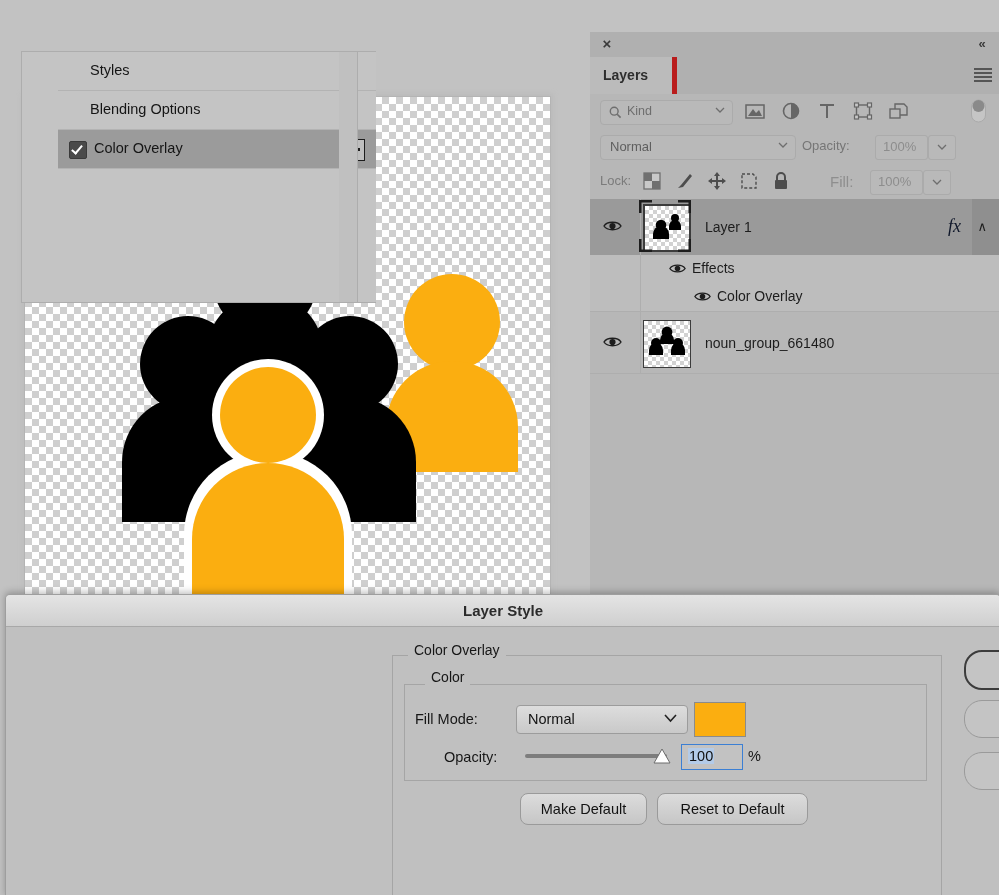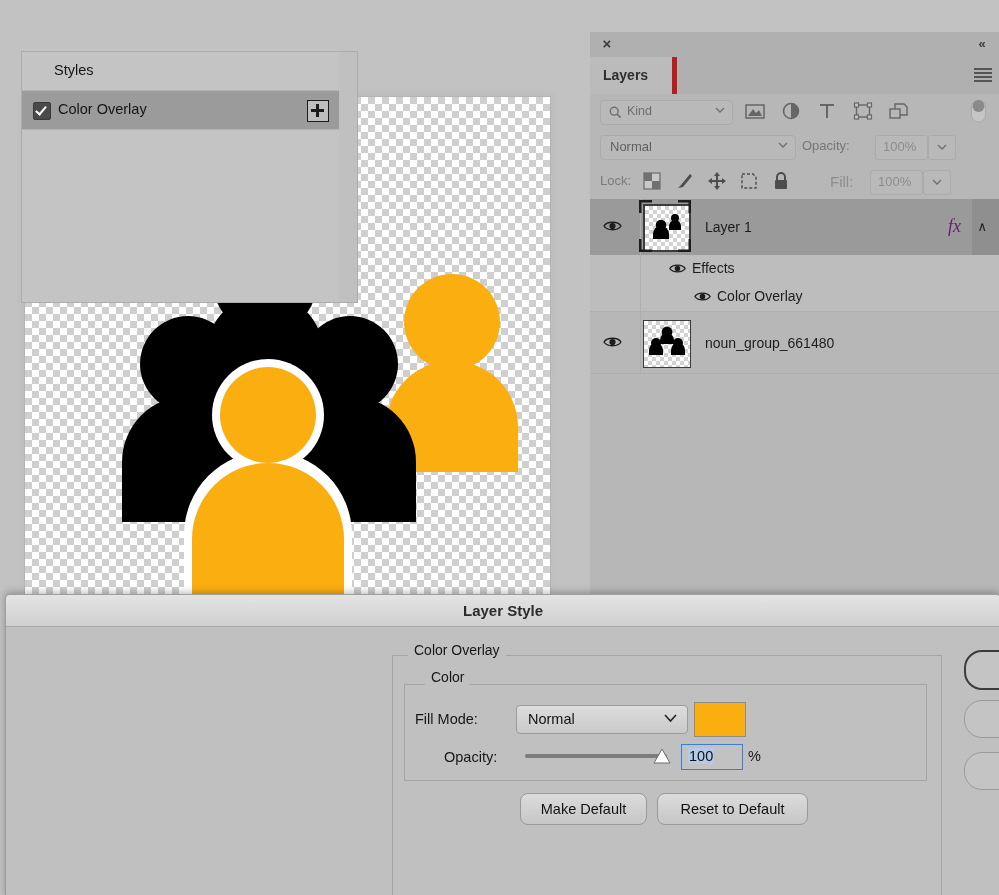--- a/index.html
+++ b/index.html
@@ -94,34 +94,34 @@
   .eye-col{position:absolute;left:0;top:0;width:50px;height:100%;
            border-right:1px solid #aeaeae;}
   .eye{position:absolute;left:13px;}
   .thumb{position:absolute;left:53px;background:#ffffff;border:1px solid #3c3c3c;
          background-image:
            linear-gradient(45deg,#d2d2d2 25%,transparent 25%,transparent 75%,#d2d2d2 75%),
            linear-gradient(45deg,#d2d2d2 25%,transparent 25%,transparent 75%,#d2d2d2 75%);
          background-size:8px 8px;background-position:0 0,4px 4px;}
   .rowname{position:absolute;font-size:14px;color:#1d1d1d;}
   .fx{position:absolute;right:38px;font-style:italic;font-family:"Liberation Serif",serif;
-      font-size:18px;color:#701a75;}
+      font-size:18px;color:#0f172a;}
   .fxchev{position:absolute;right:12px;font-size:13px;color:#1d1d1d;}
   .fxcol{position:absolute;right:0;top:0;width:27px;height:100%;background:#8f8f8f;}
 
   
   #dlg{left:5px;top:594px;width:994px;height:301px;background:#c0c0c0;
        border:1px solid #9e9e9e;border-radius:5px 5px 0 0;box-shadow:0 -2px 7px rgba(0,0,0,.25);}
   #dlg-title{left:0;top:0;width:994px;height:31px;
              background:linear-gradient(180deg,#e4e4e4,#cfcfcf);
              border-bottom:1px solid #a8a8a8;border-radius:4px 4px 0 0;}
   #dlg-title span{display:block;text-align:center;line-height:31px;font-size:15px;
                   color:#2b2b2b;font-weight:bold;}
   #styles-list{left:21px;top:51px;width:318px;height:250px;background:#c4c4c4;
-               border:1px solid #adadad;border-right:none;}
+               border:1px solid #adadad;border-right:none;padding-left:36px;}
   .slrow{position:relative;height:38px;border-bottom:1px solid #b3b3b3;}
   .slrow.sel{background:#9b9b9b;}
   .sl-lbl{position:absolute;font-size:14.5px;color:#151515;top:10px;}
   .sl-cb{position:absolute;left:11px;top:11px;width:16px;height:16px;border:1px solid #8d8d8d;
          background:#c9c9c9;border-radius:2px;}
   .sl-cb.on{background:#4a4a4a;border-color:#3a3a3a;}
   .sl-cb.on:after{content:"";position:absolute;left:4px;top:1px;width:4px;height:9px;
                   border:solid #fff;border-width:0 2px 2px 0;transform:rotate(40deg);}
   .sl-plus{position:absolute;right:11px;top:9px;width:20px;height:20px;
            border:1.5px solid #1c1c1c;background:#bebebe;}
@@ -396,20 +396,23 @@
 <div class="abs" id="dlg">
   <div class="abs" id="dlg-title">
     <span>Layer Style</span>
   </div>
 </div>
 
 <div class="abs" id="styles-list">
   <div class="slrow">
     <div class="sl-lbl" style="left:32px">Styles</div>
   </div>
+  <div class="slrow">
+    <div class="sl-lbl" style="left:32px">Blending Options</div>
+  </div>
   <div class="slrow sel">
     <div class="sl-cb on"></div>
     <div class="sl-lbl" style="left:36px">Color Overlay</div>
     <div class="sl-plus"></div>
   </div>
 </div>
 <div class="abs" id="styles-scroll"></div>
 
 <div class="abs gbox" style="left:392px;top:655px;width:548px;height:240px;border-bottom:none;"></div>
 <div class="abs glbl" style="left:408px;top:642px">Color Overlay</div>

